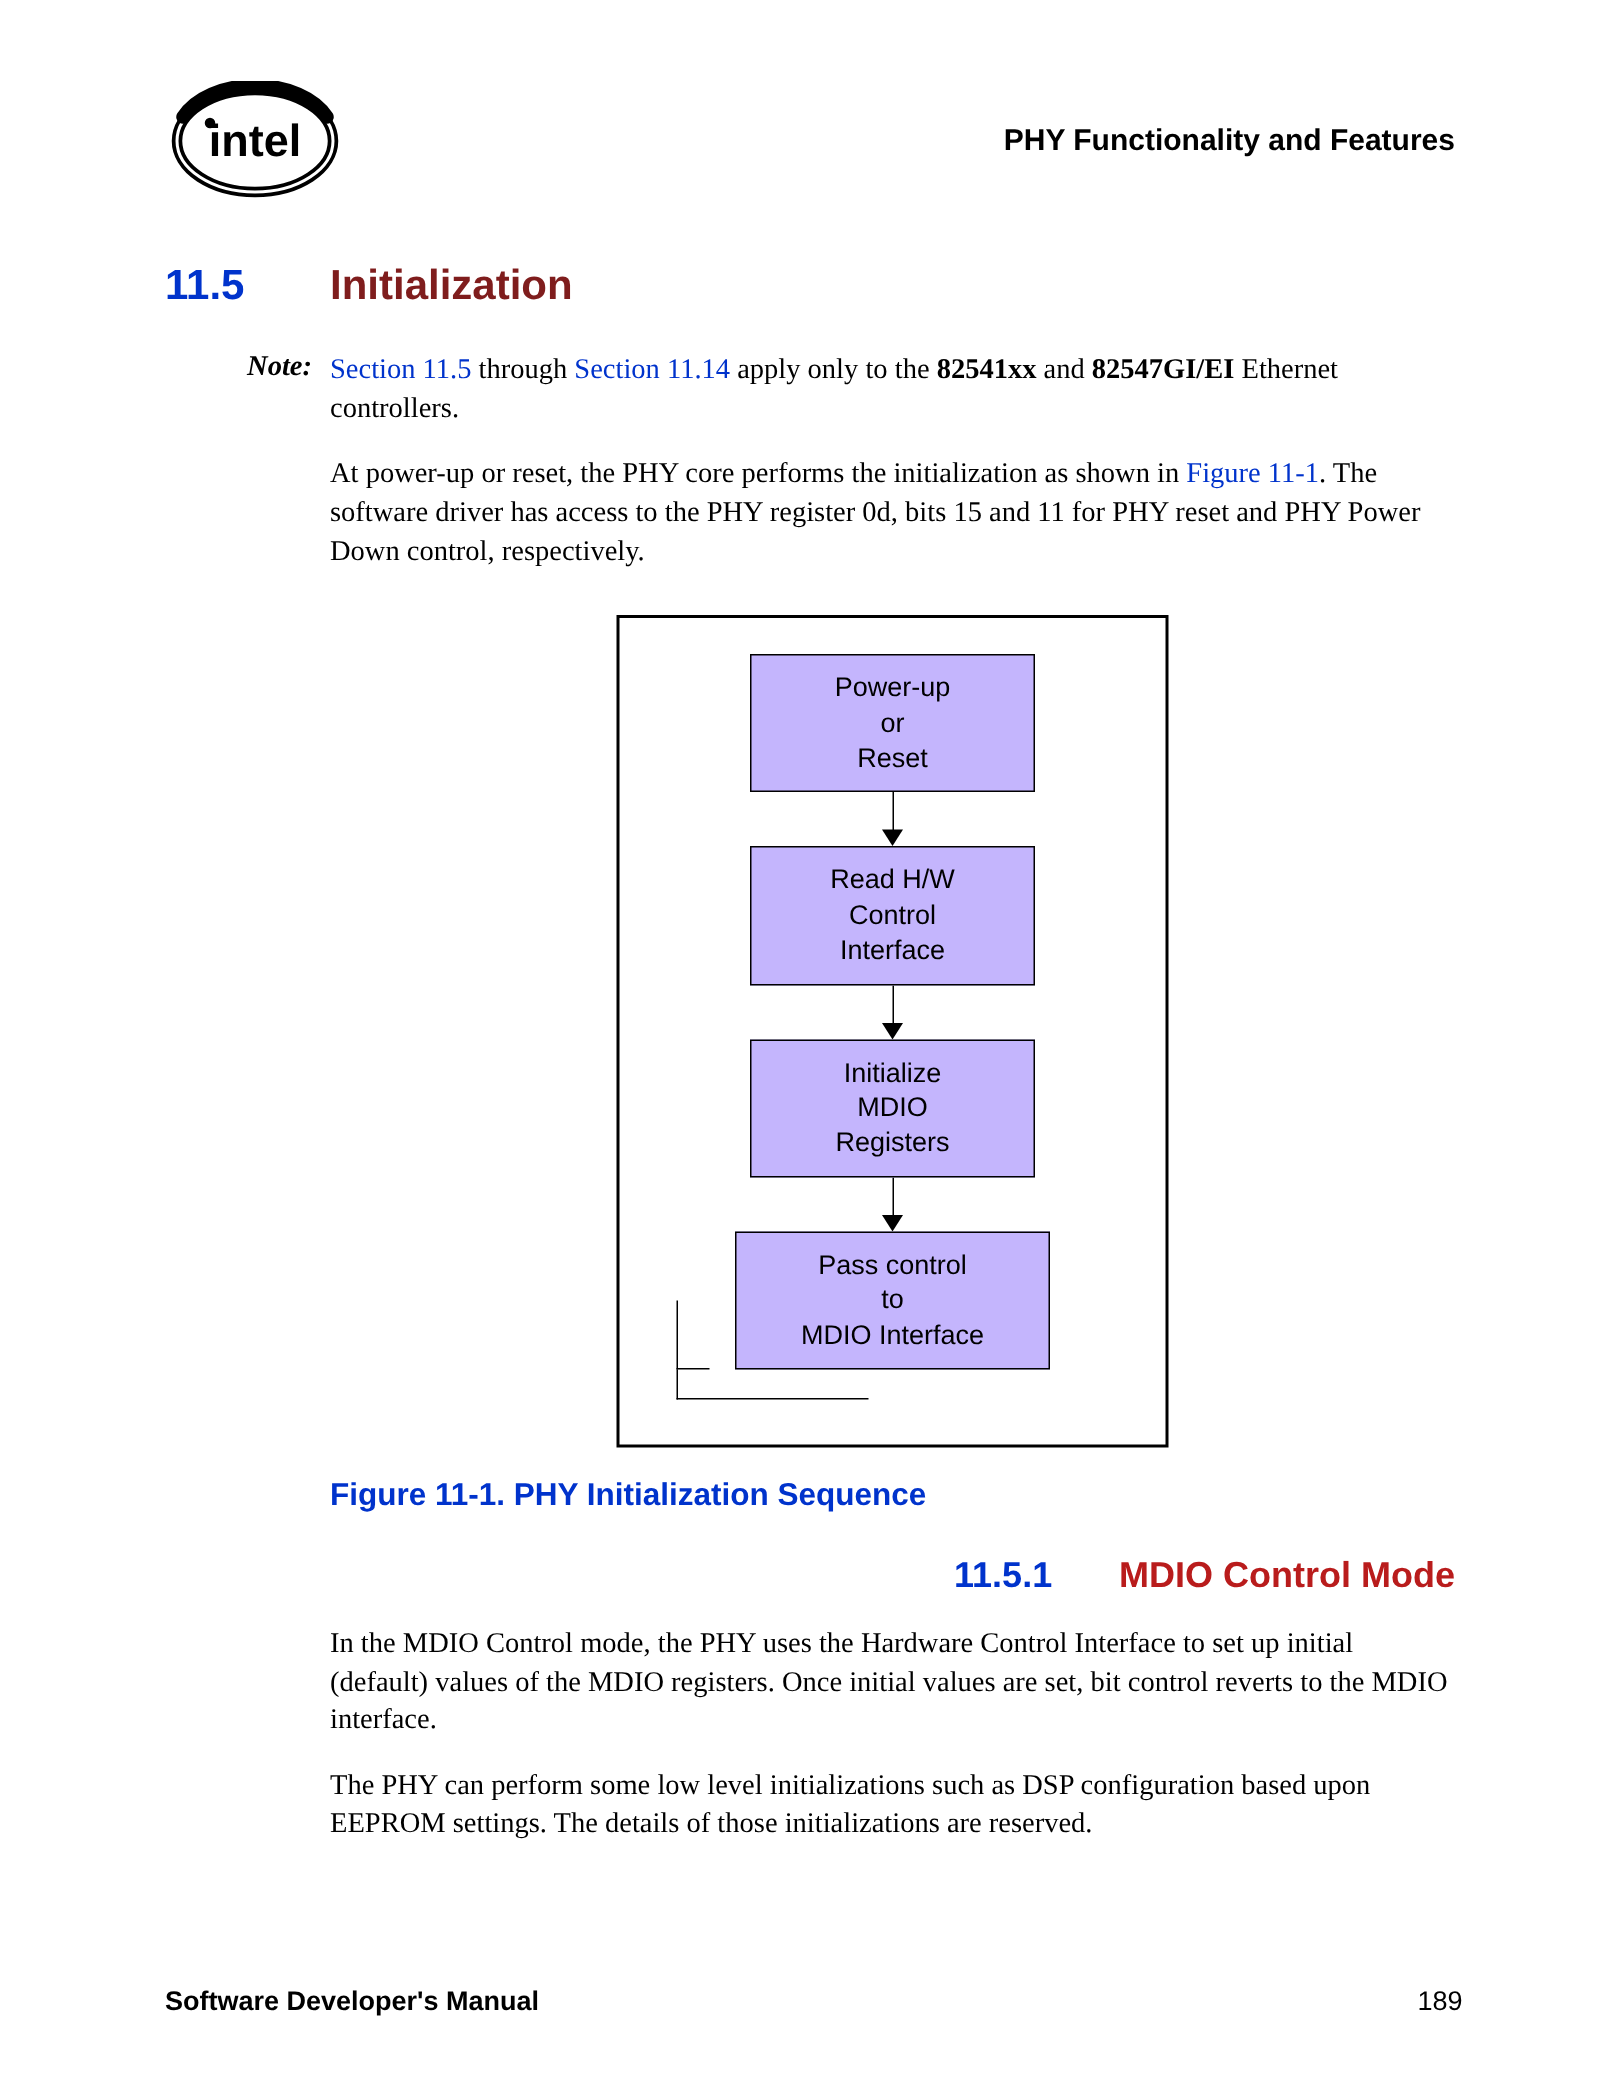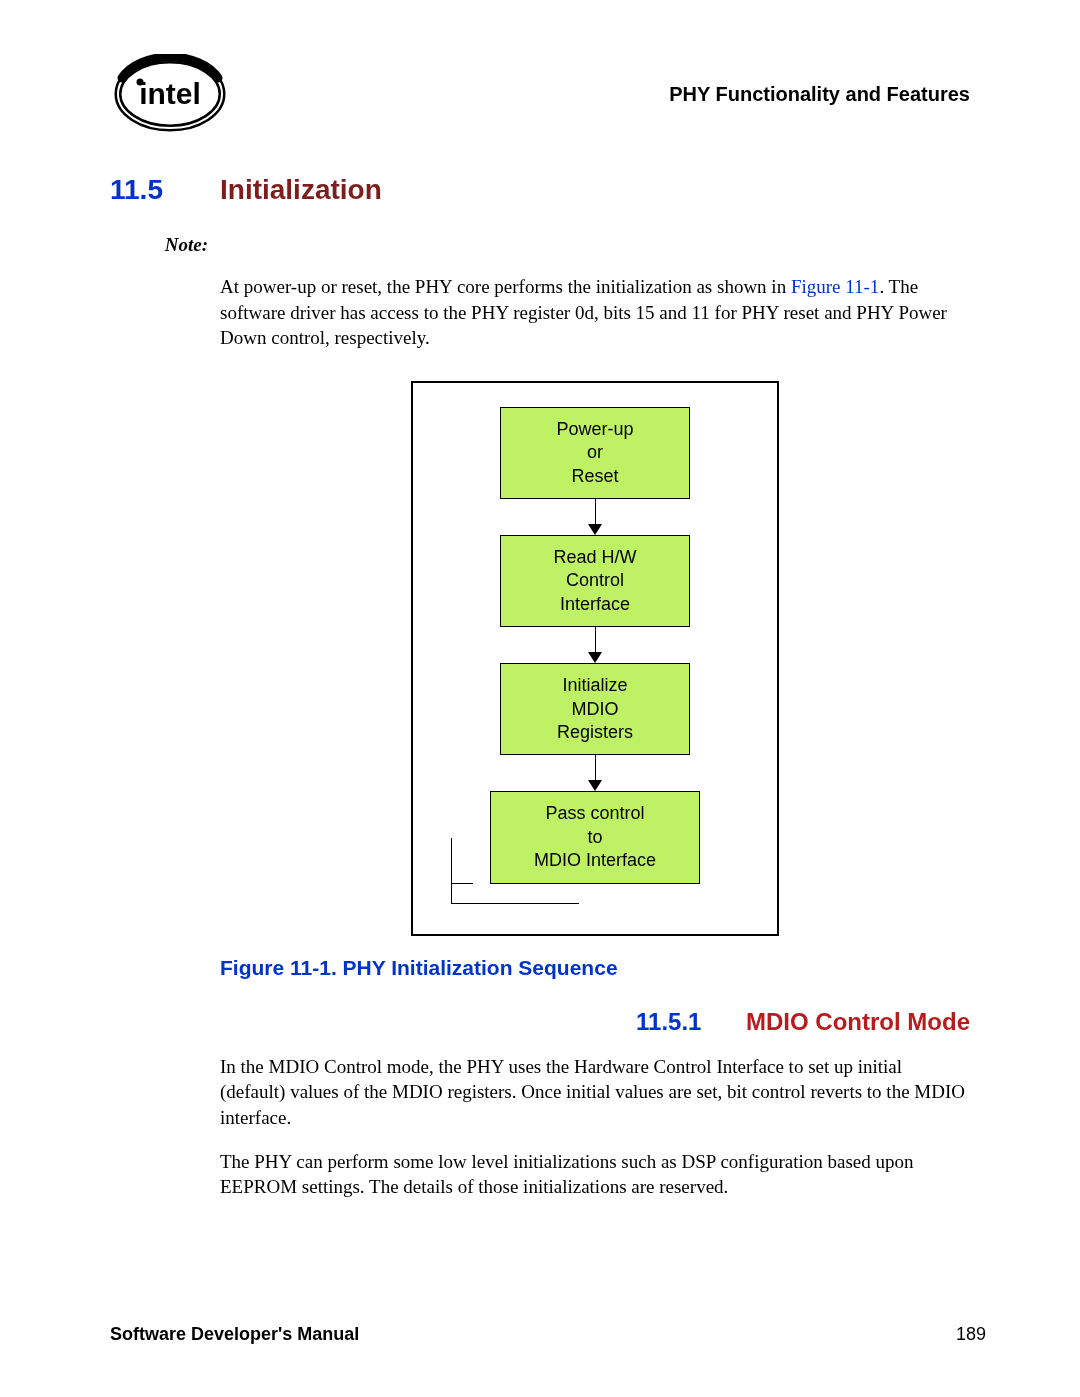--- a/index.html
+++ b/index.html
@@ -73,21 +73,21 @@
     position: relative;
   }
   .fbox {
     border: 1.5px solid #000;
     width: 190px;
     margin: 0 auto;
     text-align: center;
     padding: 10px 4px;
     line-height: 1.3;
     position: relative;
-    background: #bef264;
+    background: #c4b5fd;
   }
   .arrow-stem {
     height: 26px;
     width: 0;
     border-left: 1.5px solid #000;
     margin: 0 auto;
   }
   .arrow-head {
     width: 0; height: 0;
     border-left: 7px solid transparent;
@@ -104,21 +104,21 @@
     font-family: Arial, Helvetica, sans-serif;
     font-weight: bold;
     font-size: 21px;
     color: #0033cc;
     margin-left: 110px;
   }
   .footer {
     position: absolute;
     bottom: 52px;
     left: 110px;
-    right: 94px;
+    right: 105px;
     display: flex;
     justify-content: space-between;
     font-family: Arial, Helvetica, sans-serif;
     font-size: 18px;
   }
   .footer-left { font-weight: bold; }
 </style>
 </head>
 <body>
 
@@ -135,20 +135,23 @@
   <div class="header-right">PHY Functionality and Features</div>
 </div>
 
 <div class="section-row">
   <div class="section-num">11.5</div>
   <div class="section-title">Initialization</div>
 </div>
 
 <div class="note-block">
   <div class="note-label">Note:</div>
+  <div class="note-body">
+    <span class="link">Section 11.5</span><span> through </span><span class="link">Section 11.14</span><span> apply only to the </span><span class="bold">82541xx</span><span> and </span><span class="bold">82547GI/EI</span><span> Ethernet controllers.</span>
+  </div>
 </div>
 
 <div class="body-block">
   <span>At power-up or reset, the PHY core performs the initialization as shown in </span><span class="link">Figure 11-1</span><span>. The software driver has access to the PHY register 0d, bits 15 and 11 for PHY reset and PHY Power Down control, respectively.</span>
 </div>
 
 <div class="figure-wrap">
   <div class="figure-frame">
     <div class="fbox">
       <div>Power-up</div>

